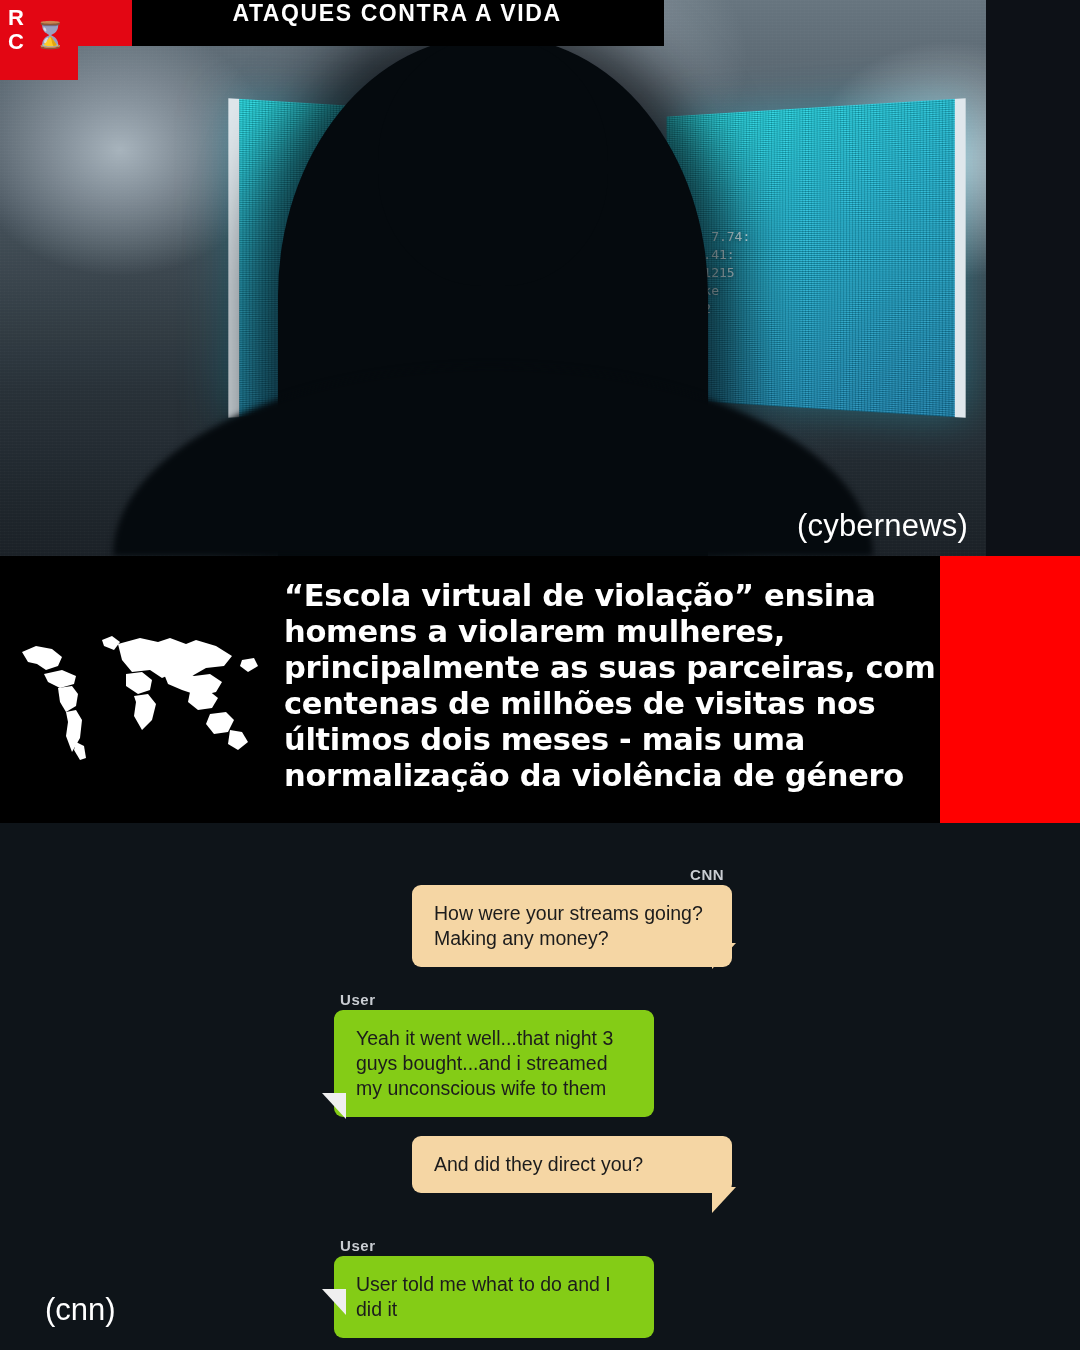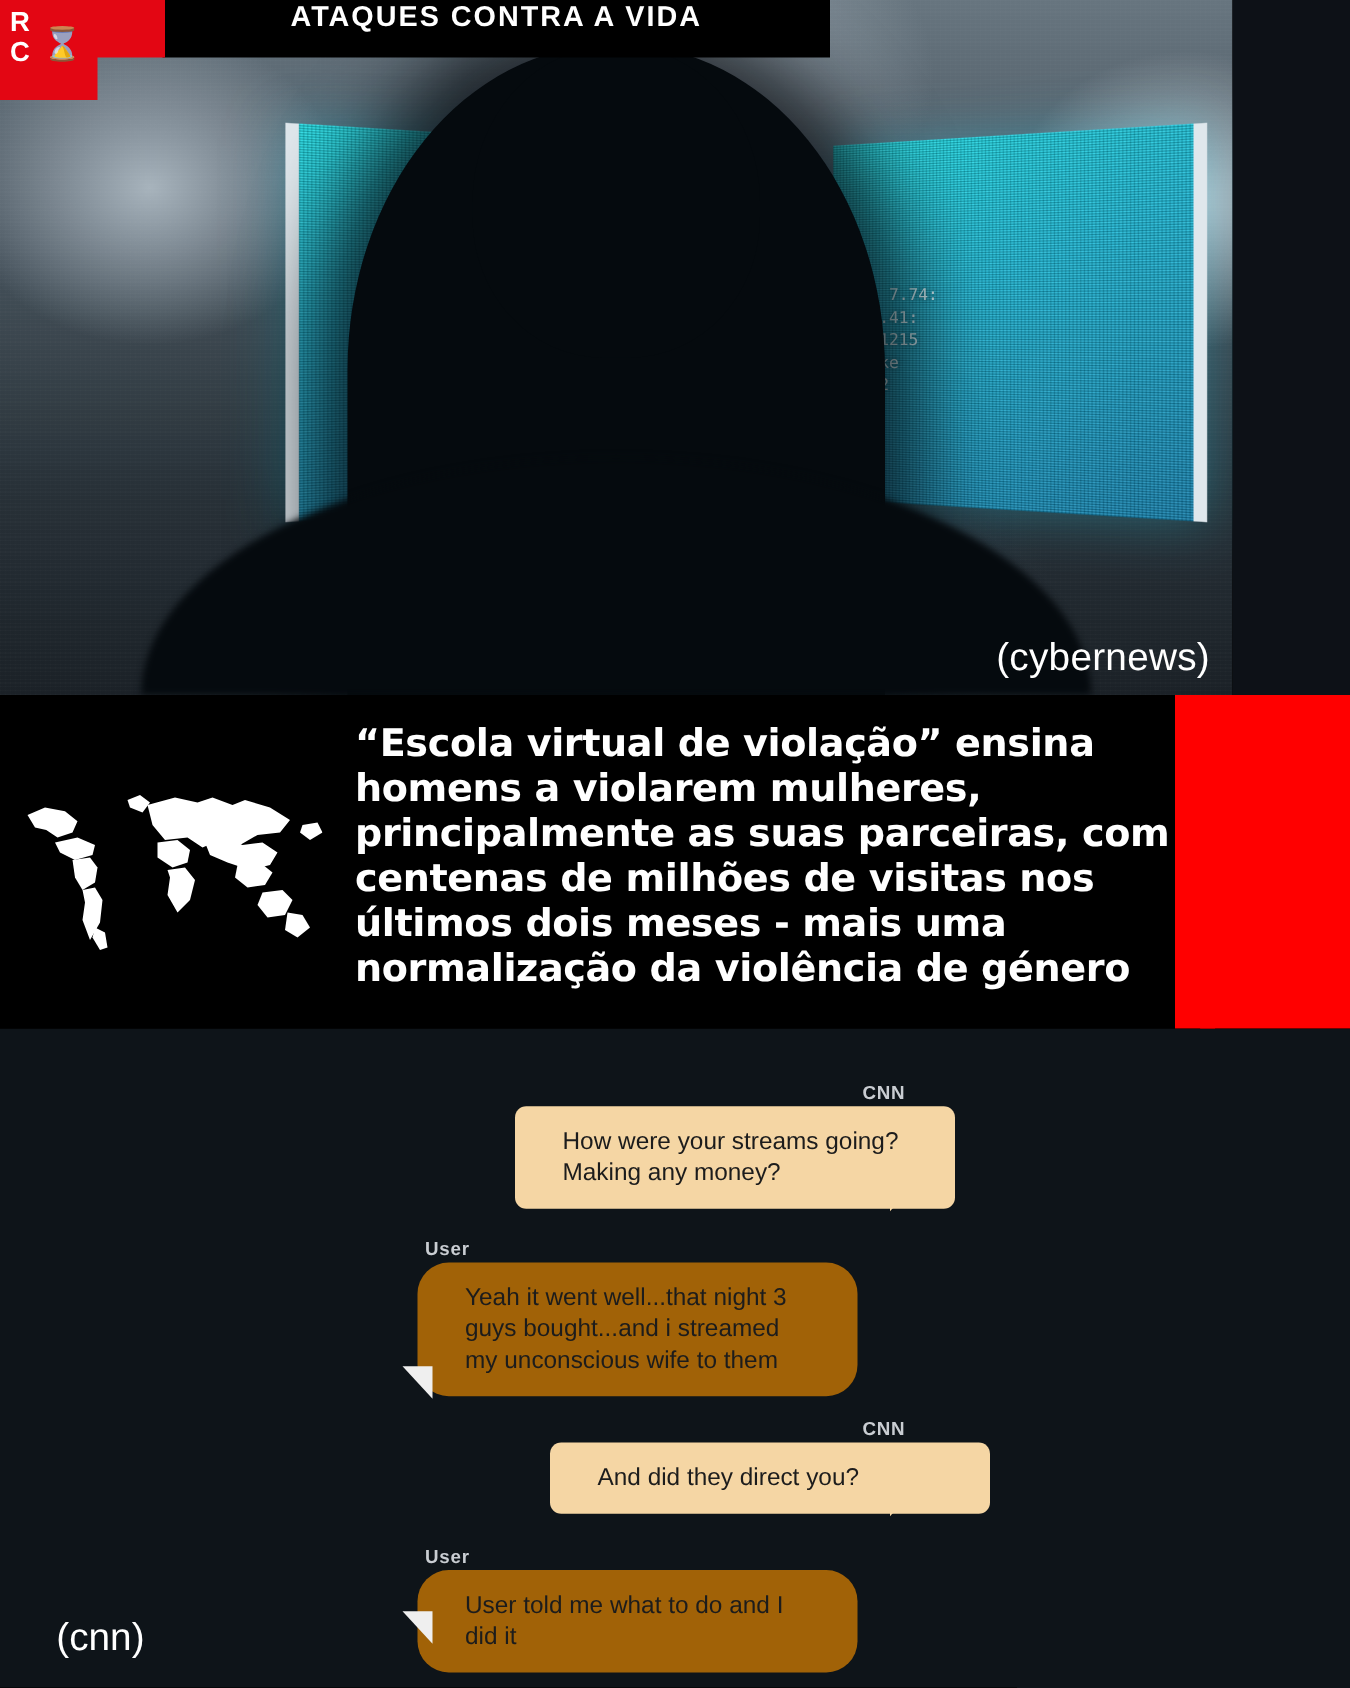--- a/index.html
+++ b/index.html
@@ -224,28 +224,28 @@
   .msg-label {
     position: absolute;
     font-size: 15px;
     font-weight: bold;
     color: #c9cdd2;
     letter-spacing: .6px;
   }
   .bubble {
     position: absolute;
     border-radius: 9px;
-    padding: 16px 38px;
+    padding: 16px 22px;
     font-size: 19.5px;
     line-height: 25px;
     color: #1c1c1c;
     font-family: "Liberation Sans", sans-serif;
   }
   .bubble.tan { background: #f5d6a4; }
-  .bubble.grey { background: #a16207; border-radius: 25px; }
+  .bubble.grey { background: #84cc16; }
   .tail {
     position: absolute;
     width: 0; height: 0;
   }
   .tail.right {
     border-top: 26px solid #f5d6a4;
     border-right: 24px solid transparent;
   }
   .tail.left {
     border-top: 26px solid #efefef;
@@ -332,21 +332,21 @@
     </div>
 
     <div class="msg">
       <div class="msg-label" style="left:340px; top:168px;">User</div>
       <div class="bubble grey" style="left:334px; top:187px; width:276px;">Yeah it went well...that night 3 guys bought...and i streamed my unconscious wife to them</div>
       <div class="tail left" style="left:322px; top:270px;"></div>
     </div>
 
     <div class="msg">
       <div class="msg-label" style="left:690px; top:312px;">CNN</div>
-      <div class="bubble tan" style="left:412px; top:331px; width:276px;margin-left:28px;">And did they direct you?</div>
+      <div class="bubble tan" style="left:412px; top:313px; width:276px;">And did they direct you?</div>
       <div class="tail right" style="left:712px; top:364px;"></div>
     </div>
 
     <div class="msg">
       <div class="msg-label" style="left:340px; top:414px;">User</div>
       <div class="bubble grey" style="left:334px; top:433px; width:276px;">User told me what to do and I did it</div>
       <div class="tail left" style="left:322px; top:466px;"></div>
     </div>
 
     <div class="chat-credit">(cnn)</div>

